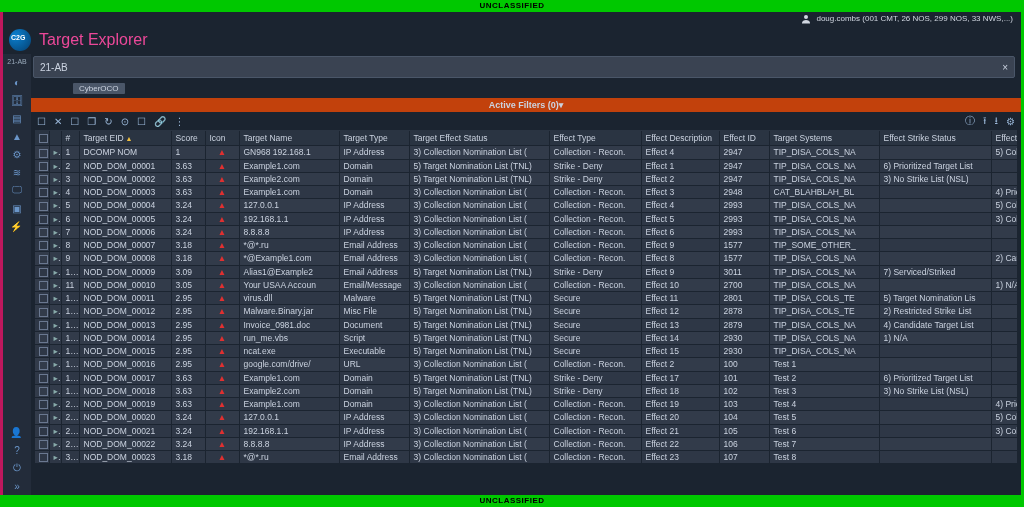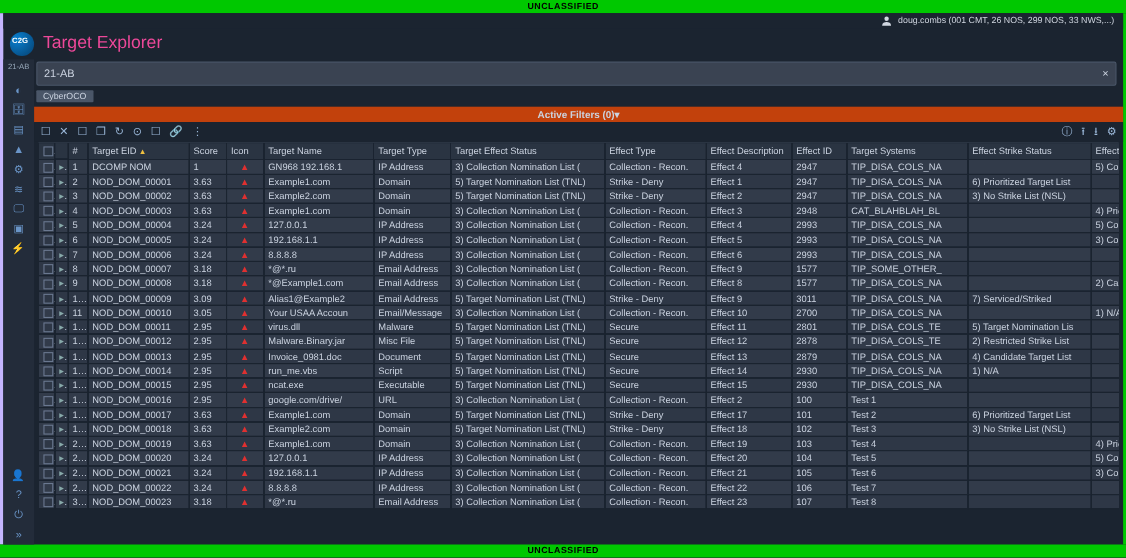--- a/index.html
+++ b/index.html
@@ -1,34 +1,34 @@
 <!DOCTYPE html>
 <html><head>
 <meta charset="utf-8">
 <style>
   * { margin: 0; padding: 0; box-sizing: border-box; }
   html, body { width: 1024px; height: 507px; font-family: Arial, Helvetica, sans-serif; font-size: 10px; background: #1b2430; color: #d0d6e0; overflow: hidden; }
   .banner { height: 12px; background: #00c800; color: #000; font-size: 8px; font-weight: bold; text-align: center; line-height: 12px; letter-spacing: 0.5px; }
-  .frame { border-left: 3px solid #c4b5fd; border-right: 3px solid #00c800; height: calc(100% - 24px); display: flex; flex-direction: column; }
+  .frame { border-left: 3px solid #be185d; border-right: 3px solid #00c800; height: calc(100% - 24px); display: flex; flex-direction: column; }
   .userbar { height: 14px; background: #1b2430; color: #d0d6e0; font-size: 8px; text-align: right; padding-right: 8px; line-height: 14px; }
   .userbar svg { vertical-align: middle; margin-right: 2px; }
   .titlebar { height: 28px; display: flex; align-items: center; padding-left: 6px; gap: 8px; }
   .logo { width: 22px; height: 22px; border-radius: 50%; background: radial-gradient(circle at 30% 30%, #0a80d0, #054070); position: relative; }
   .logo::after { content: "C2G"; position: absolute; top: 5px; left: 2px; font-size: 7px; color: #fff; font-weight: bold; }
   .titlebar h1 { font-size: 16px; font-weight: 300; color: #ec4899; }
   .work-row { display: flex; align-items: stretch; flex: 1; min-height: 0; }
   .iconrail { width: 28px; background: #232c3a; display: flex; flex-direction: column; align-items: center; padding-top: 4px; gap: 8px; }
   .iconrail .railbtn { width: 18px; height: 18px; display: flex; align-items: center; justify-content: center; color: #6a95c8; cursor: pointer; }
   .iconrail .spacer { flex: 1; }
   .rail-label { font-size: 7px; color: #9ab; text-align: center; }
   .main { flex: 1; display: flex; flex-direction: column; min-width: 0; }
   .searchbar { height: 22px; background: #3a4352; border: 1px solid #4a5668; border-radius: 2px; margin: 2px 6px 4px 2px; display: flex; align-items: center; padding: 0 6px; color: #cbd3e0; font-size: 10px; position: relative; }
   .searchbar .close { position: absolute; right: 6px; color: #cbd3e0; cursor: pointer; }
   .crumb { margin: 0 0 4px 2px; }
-  .crumb span { display: inline-block; font-size: 8px; background: #4a5668; color: #cbd3e0; padding: 1px 6px; border-radius: 1px; }
+  .crumb span { display: inline-block; font-size: 8px; background: #4a5668; color: #cbd3e0; padding: 1px 6px; border-radius: 1px; margin-left: 40px; }
   .section-title { font-size: 15px; font-weight: 300; color: #e2e8f2; margin: 2px 0 2px 2px; }
   .filters { height: 14px; background: #c2410c; color: #cbd3e0; font-size: 9px; font-weight: bold; text-align: center; line-height: 14px; }
   .toolbar { height: 18px; background: #1b2430; display: flex; align-items: center; gap: 8px; padding: 0 6px; color: #9ab7d8; }
   .toolbar .tbtn { cursor: pointer; display: flex; align-items: center; }
   .toolbar .tools-right { margin-left: auto; display: flex; gap: 8px; }
   .tablewrap { flex: 1; overflow: auto; border-top: 1px solid #2a3442; margin: 0 4px; }
   table { border-collapse: collapse; width: 100%; table-layout: fixed; font-size: 8.5px; }
   thead th { background: #2a3442; color: #cbd3e0; font-weight: normal; text-align: left; padding: 2px 4px; border-right: 1px solid #1b2430; border-bottom: 1px solid #1b2430; white-space: nowrap; overflow: hidden; text-overflow: ellipsis; position: sticky; top: 0; }
   thead th.sort::after { content: " \25B2"; font-size: 7px; color: #f0c040; }
   tbody td { background: #323b4a; color: #cbd3e0; padding: 1px 4px; border-right: 1px solid #1b2430; border-bottom: 1px solid #1b2430; white-space: nowrap; overflow: hidden; text-overflow: ellipsis; height: 13px; }

